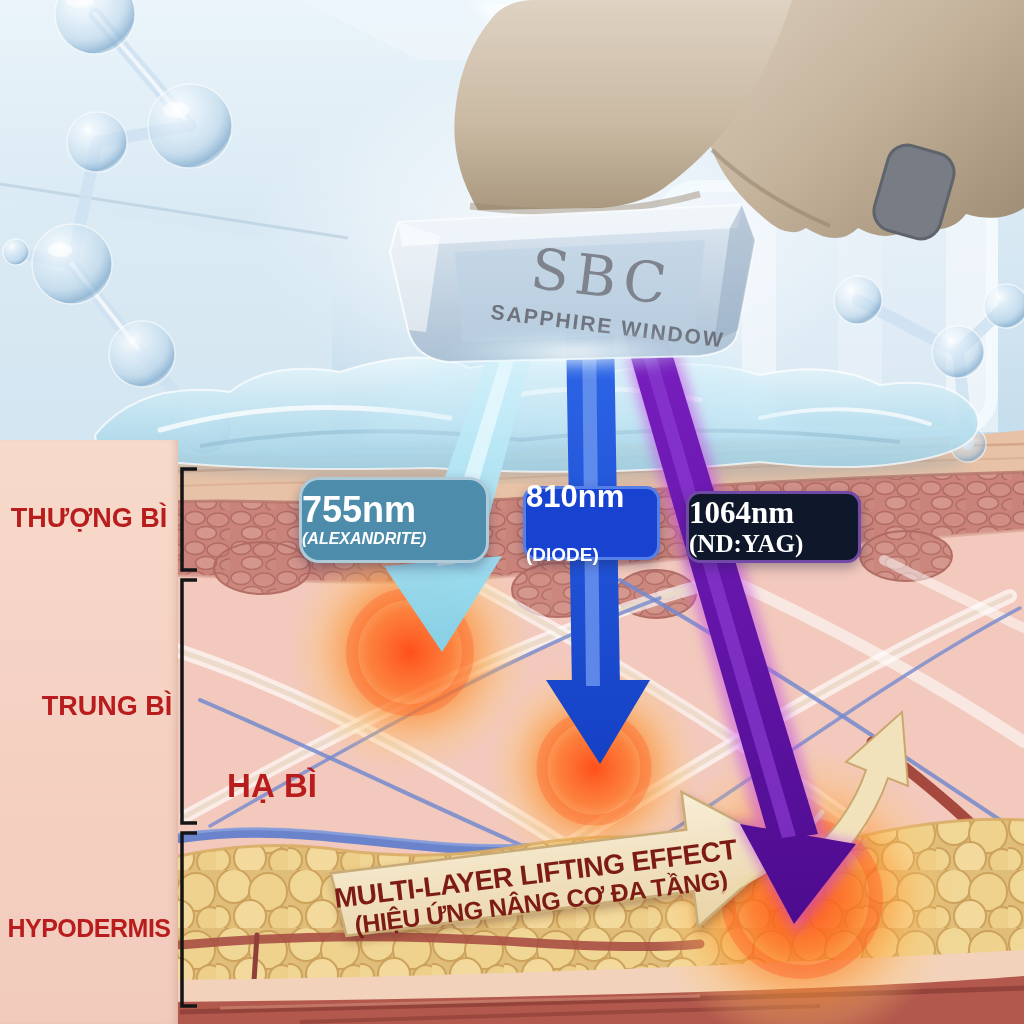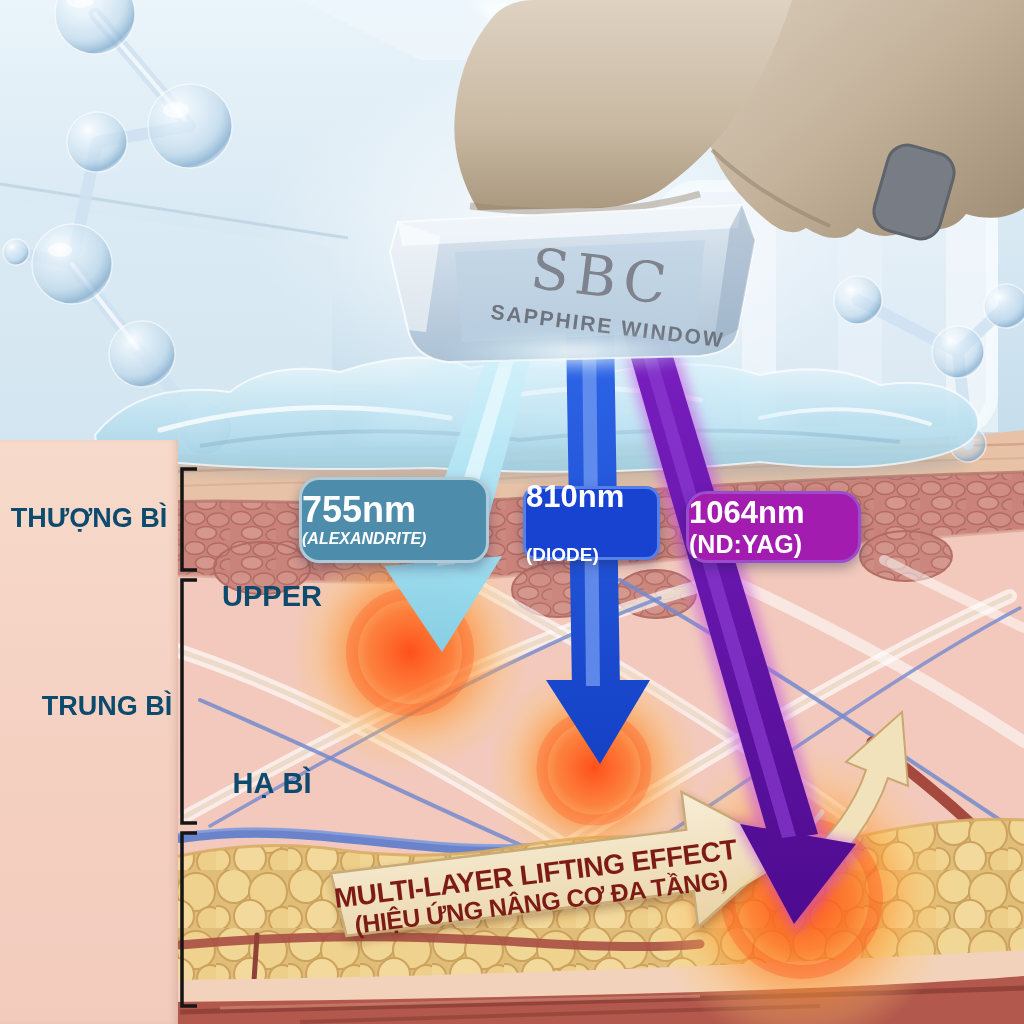--- a/index.html
+++ b/index.html
@@ -3,41 +3,41 @@
 <meta charset="utf-8">
 <style>
   html,body{margin:0;padding:0;background:#9db4c4;}
   .stage{position:relative;width:1024px;height:1024px;overflow:hidden;
          font-family:"Liberation Sans",sans-serif;background:#dfeef7;}
   .stage svg{position:absolute;left:0;top:0;}
   
   .panel{position:absolute;left:0;top:440px;width:178px;height:584px;
          background:linear-gradient(180deg,#f7dacb 0%,#f4d0c1 55%,#f2cbbd 100%);
          box-shadow:inset -6px 0 10px -6px rgba(170,110,90,.45);z-index:3;}
-  .lbl{position:absolute;z-index:4;font-weight:700;color:#0c4a6e;text-align:center;}
+  .lbl{position:absolute;z-index:4;font-weight:700;color:#b91c1c;text-align:center;}
   .lbl-thuong{left:0;top:503px;width:178px;font-size:27px;}
   .lbl-trung{left:0;top:691px;width:214px;font-size:27px;}
   .lbl-hypo{left:0;top:914px;width:178px;font-size:25px;letter-spacing:-.5px;}
   .lbl-upper{left:196px;top:581px;width:152px;font-size:29px;line-height:1.06;z-index:4;}
-  .lbl-habi{left:210px;top:767px;width:124px;font-size:29px;z-index:4;}
+  .lbl-habi{left:210px;top:767px;width:124px;font-size:33px;z-index:4;}
   .lbl-upper span{display:block;}
   
   .badge{position:absolute;z-index:5;color:#fff;font-weight:700;
          display:flex;flex-direction:column;justify-content:center;
          box-shadow:0 5px 12px rgba(30,30,70,.35);}
   .badge .wl{line-height:1.02;}
   .badge .nm{line-height:1.05;margin-top:2px;}
   .b755{left:299px;top:477px;width:184px;height:80px;background:#4d8dab;
         border:3px solid rgba(255,255,255,.55);border-radius:20px;}
   .b755 .wl{font-size:36px;} .b755 .nm{font-size:16px;font-style:italic;}
   .b810{left:523px;top:486px;width:131px;height:68px;background:#1843d1;
         border:3px solid rgba(120,160,245,.65);border-radius:14px;}
   .b810 .wl{font-size:31px;} .b810 .nm{font-size:19px;margin-top:32px;}
-  .b1064{left:686px;top:491px;width:169px;height:66px;background:#a21caf;
-        border:3px solid rgba(155,95,220,.7);border-radius:21px;}
+  .b1064{left:686px;top:491px;width:169px;height:66px;background:#0f172a;
+        border:3px solid rgba(155,95,220,.7);border-radius:14px;font-family:Liberation Serif, serif;}
   .b1064 .wl{font-size:31px;} .b1064 .nm{font-size:25px;}
 </style>
 </head>
 <body>
 
 <div class="stage">
 
 <svg width="1024" height="1024" viewBox="0 0 1024 1024">
   <defs>
     <linearGradient id="bgG" x1="0" y1="0" x2="0" y2="1">
@@ -308,24 +308,24 @@
       <ellipse cx="575" cy="352" rx="140" ry="22" fill="url(#glowW)" filter="url(#b6)"></ellipse>
     </g>
   </g>
 
   <path d="M197,469 H182 V570 H197 M197,580 H182 V823 H197 M197,833 H182 V1006 H197" fill="none" stroke="#151515" stroke-width="3.5"></path>
 </svg>
 
 <div class="panel"></div>
 <div class="lbl lbl-thuong">THƯỢNG BÌ</div>
 <div class="lbl lbl-upper">
-  <span>UPPER</span>
 </div>
 <div class="lbl lbl-trung">TRUNG BÌ</div>
 <div class="lbl lbl-habi">HẠ BÌ</div>
+<div class="lbl lbl-hypo">HYPODERMIS</div>
 
 <div class="badge b755">
   <div class="wl">755nm</div>
   <div class="nm">(ALEXANDRITE)</div>
 </div>
 <div class="badge b810">
   <div class="wl">810nm</div>
   <div class="nm">(DIODE)</div>
 </div>
 <div class="badge b1064">

